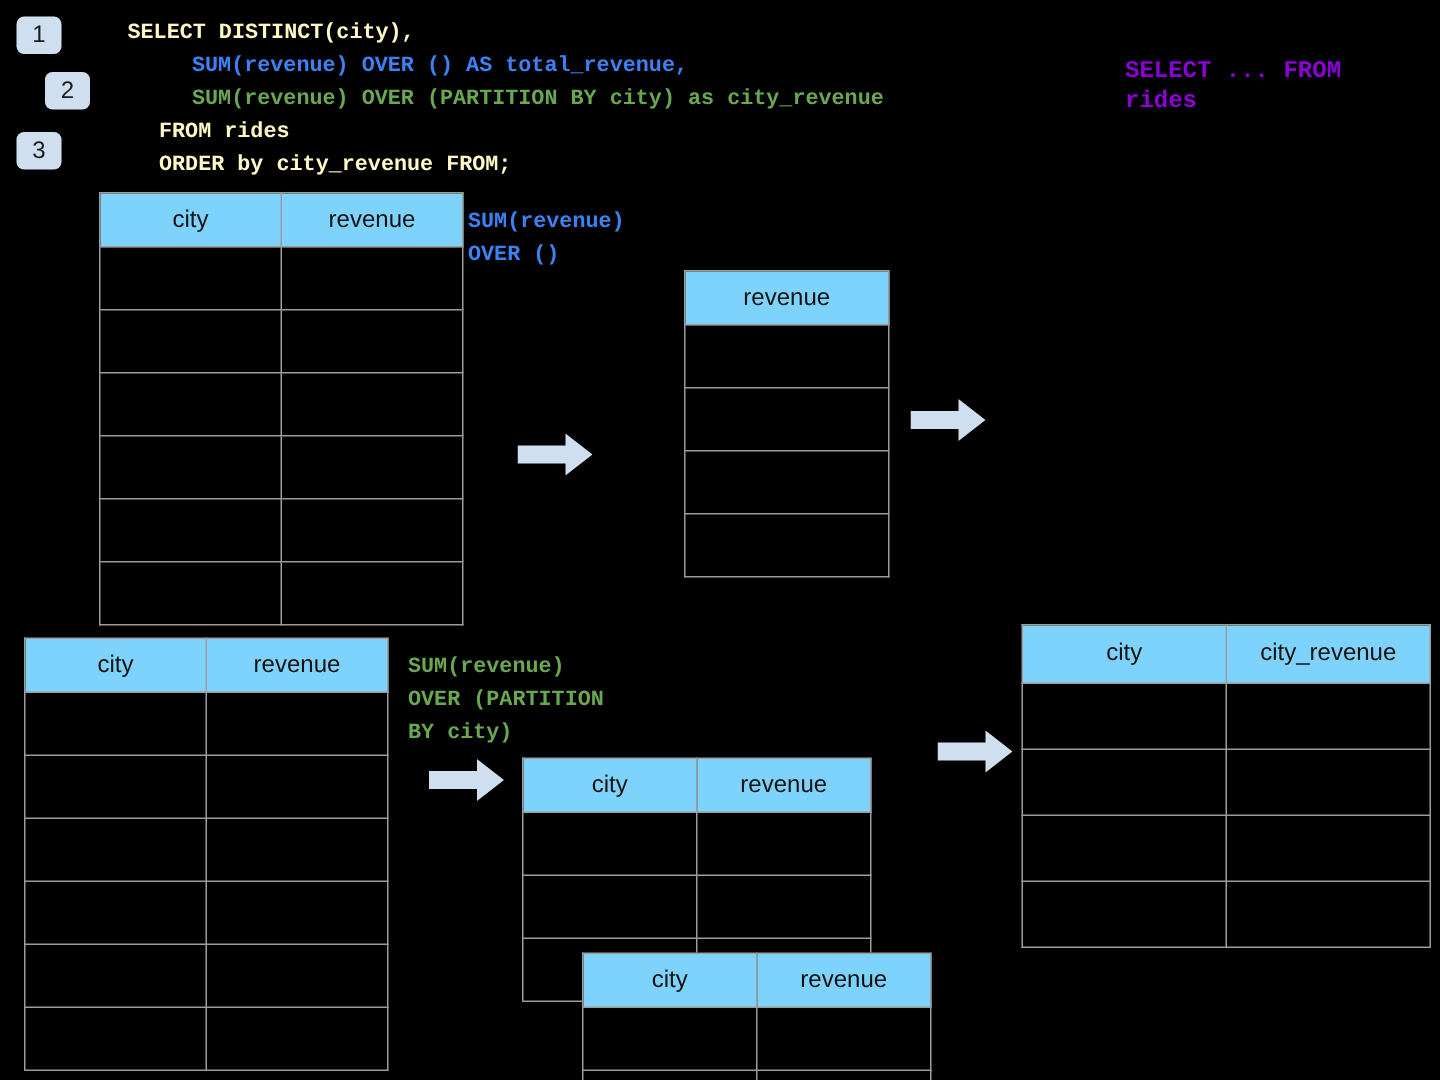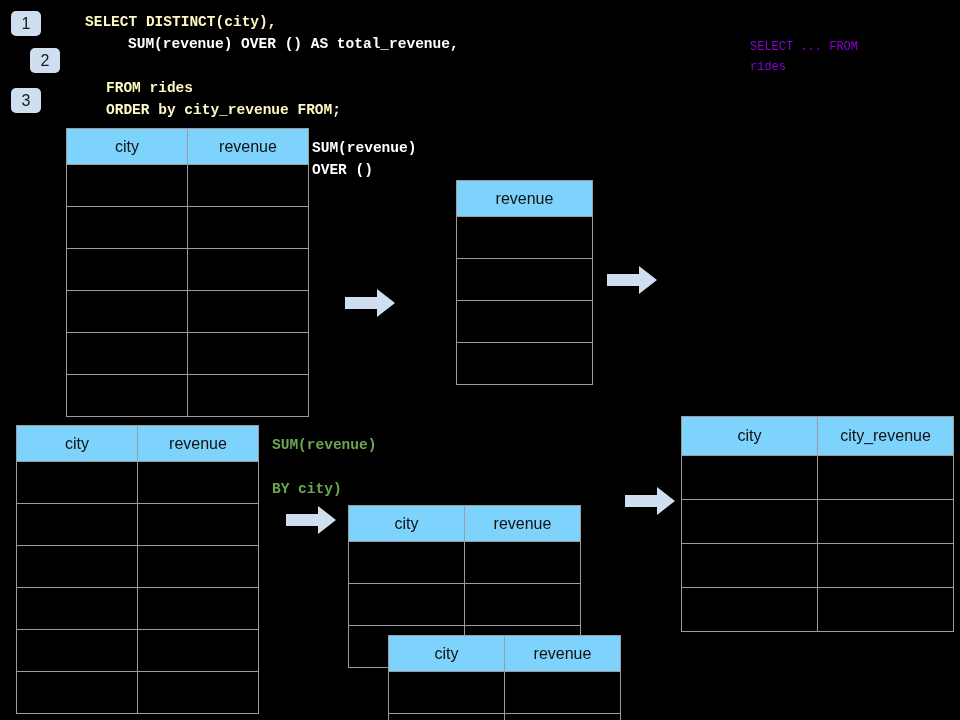--- a/index.html
+++ b/index.html
@@ -34,30 +34,30 @@
   .code {
     position: absolute;
     font-family: "Liberation Mono", "DejaVu Sans Mono", monospace;
     font-size: 14.5px;
     line-height: 21.5px;
     white-space: pre;
     font-weight: bold;
     letter-spacing: 0px;
   }
   .c-purple { color: #fef9c3; }
-  .c-red    { color: #ffffff; }
+  .c-red    { color: #3b82f6; }
   .c-green  { color: #6aa84f; }
 
   .side-note {
     position: absolute;
     font-family: "Liberation Mono", "DejaVu Sans Mono", monospace;
-    font-size: 12px;
+    font-size: 16px;
     line-height: 19px;
     white-space: pre;
-    font-weight: normal;
+    font-weight: bold;
     color: #8b00d4;
   }
 
   .annot {
     position: absolute;
     font-family: "Liberation Mono", "DejaVu Sans Mono", monospace;
     font-size: 14.5px;
     line-height: 21.5px;
     white-space: pre;
     font-weight: bold;
@@ -97,30 +97,32 @@
 <body>
 
 <div id="canvas">
 
   <div class="badge" style="left:11px; top:11px;">1</div>
   <div class="badge" style="left:30px; top:48px;">2</div>
   <div class="badge" style="left:11px; top:88px;">3</div>
 
   <div class="code c-purple" style="left:85px; top:12px;">SELECT DISTINCT(city),</div>
   <div class="code c-red" style="left:128px; top:34px;">SUM(revenue) OVER () AS total_revenue,</div>
+  <div class="code c-green" style="left:128px; top:56px;">SUM(revenue) OVER (PARTITION BY city) as city_revenue</div>
   <div class="code c-purple" style="left:106px; top:78px;">FROM rides</div>
   <div class="code c-purple" style="left:106px; top:100px;">ORDER by city_revenue FROM;</div>
 
   <div class="side-note" style="left:750px; top:38px;">SELECT ... FROM</div>
   <div class="side-note" style="left:750px; top:58px;">rides</div>
 
   <div class="annot c-red" style="left:312px; top:138px;">SUM(revenue)</div>
   <div class="annot c-red" style="left:312px; top:160px;">OVER ()</div>
 
   <div class="annot c-green" style="left:272px; top:435px;">SUM(revenue)</div>
+  <div class="annot c-green" style="left:272px; top:457px;">OVER (PARTITION</div>
   <div class="annot c-green" style="left:272px; top:479px;">BY city)</div>
 
   <table class="tbl" style="left:66px; top:128px; width:240px;">
     <thead>
       <tr>
         <th style="width:120px; height:35px;">city</th>
         <th style="width:120px; height:35px;">revenue</th>
       </tr>
     </thead>
     <tbody>

